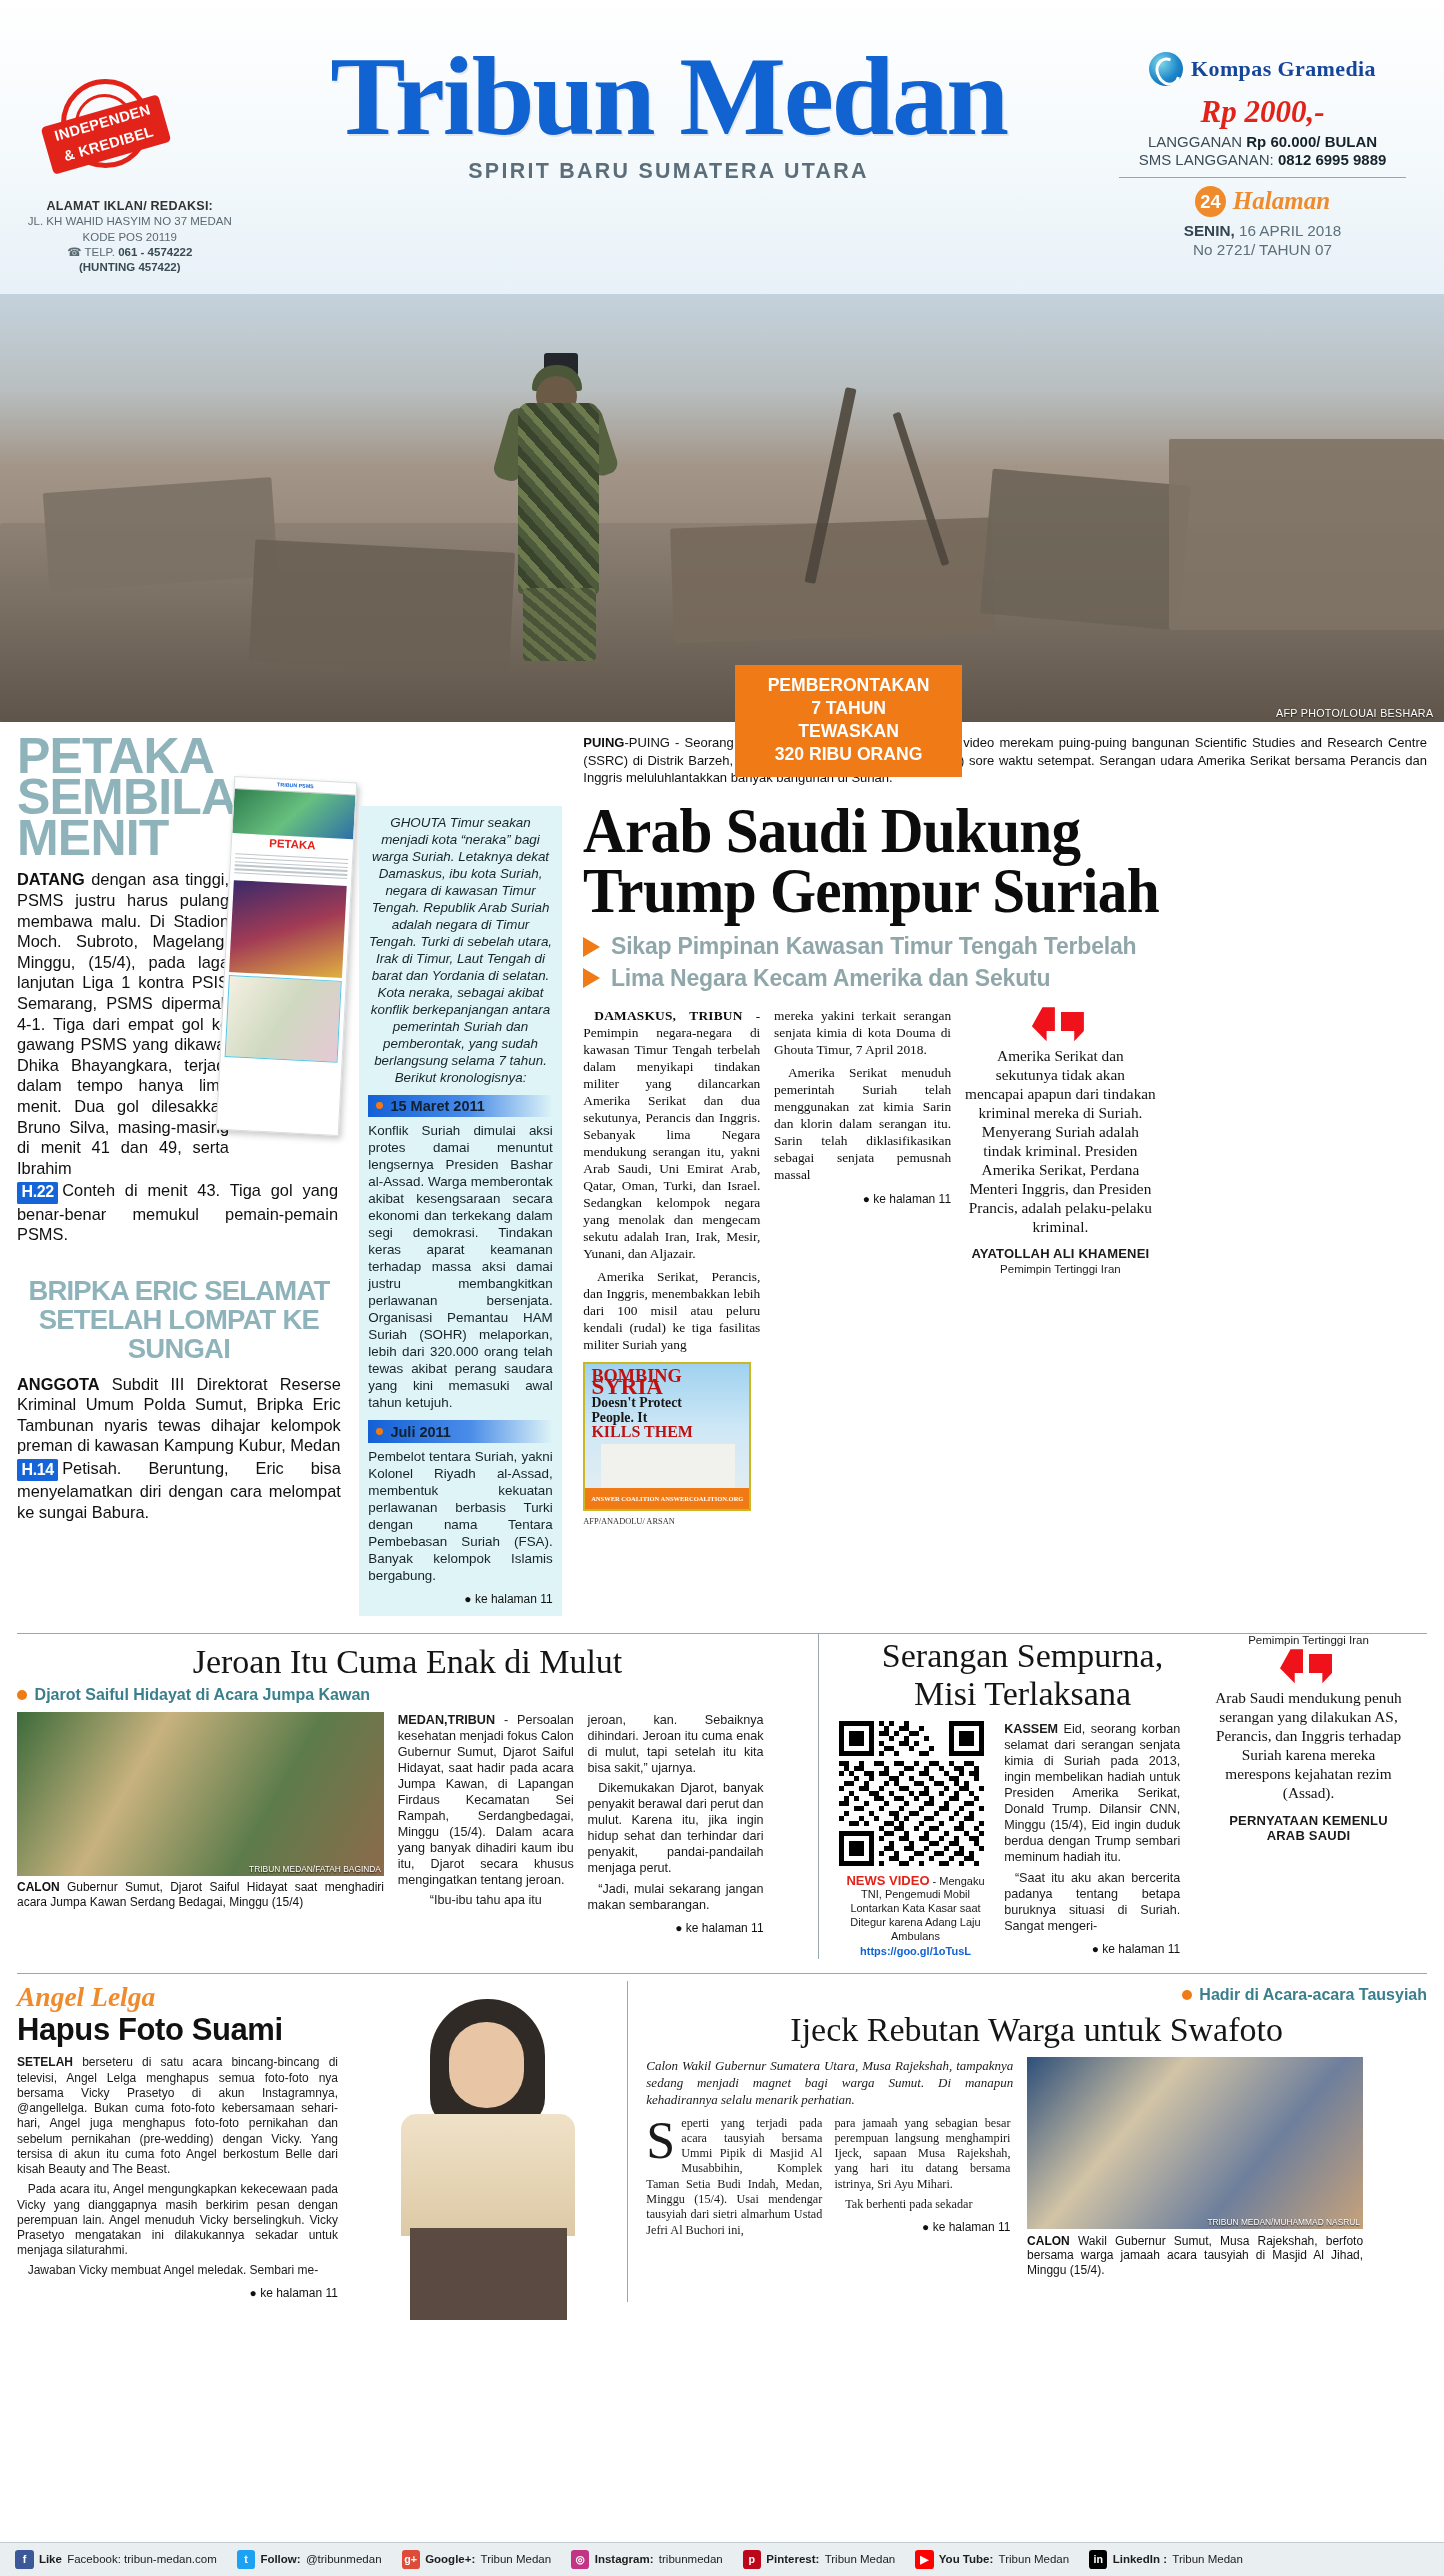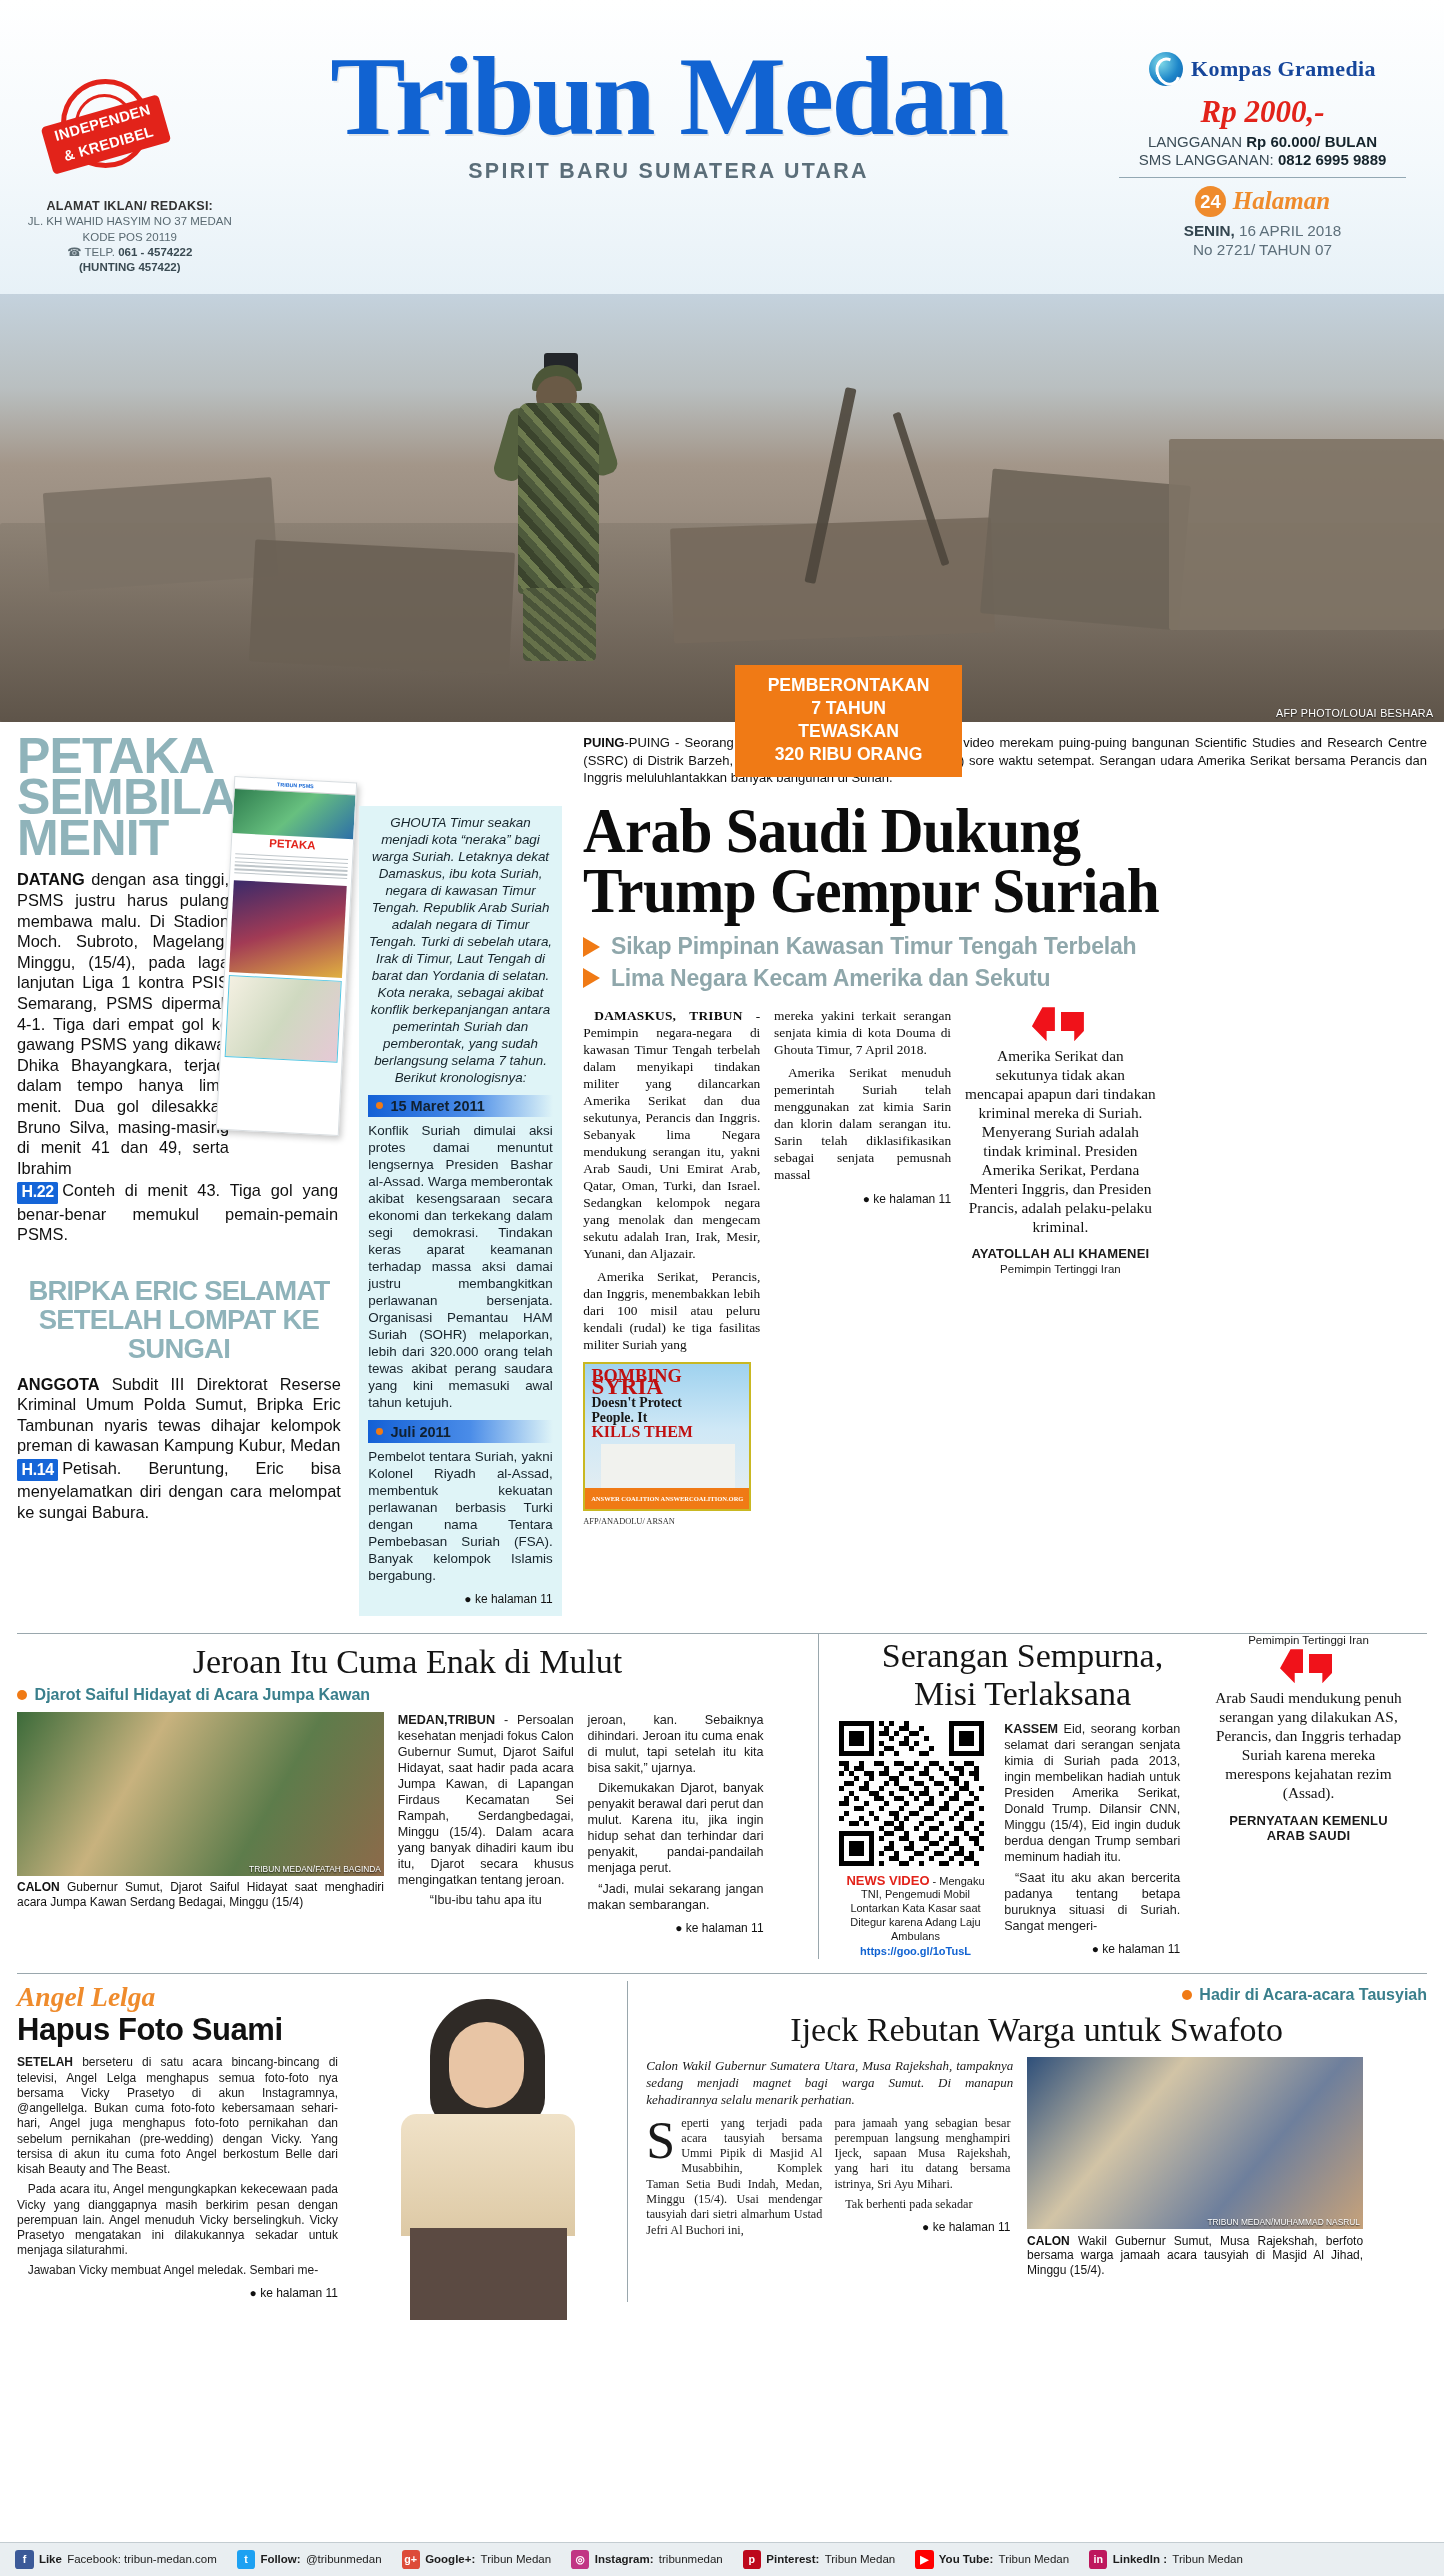--- a/index.html
+++ b/index.html
@@ -756,20 +756,20 @@
       <span class="fic" style="background:#bd081c">p</span>
       <span class="fl">Pinterest:</span>
       <span>Tribun Medan</span>
     </div>
     <div class="fitem">
       <span class="fic" style="background:#ff0000">▶</span>
       <span class="fl">You Tube:</span>
       <span>Tribun Medan</span>
     </div>
     <div class="fitem">
-      <span class="fic" style="background:#be185d">in</span>
+      <span class="fic" style="background:#000000">in</span>
       <span class="fl">LinkedIn :</span>
       <span>Tribun Medan</span>
     </div>
   </div>
 
 </div>
 
 
 </body></html>

